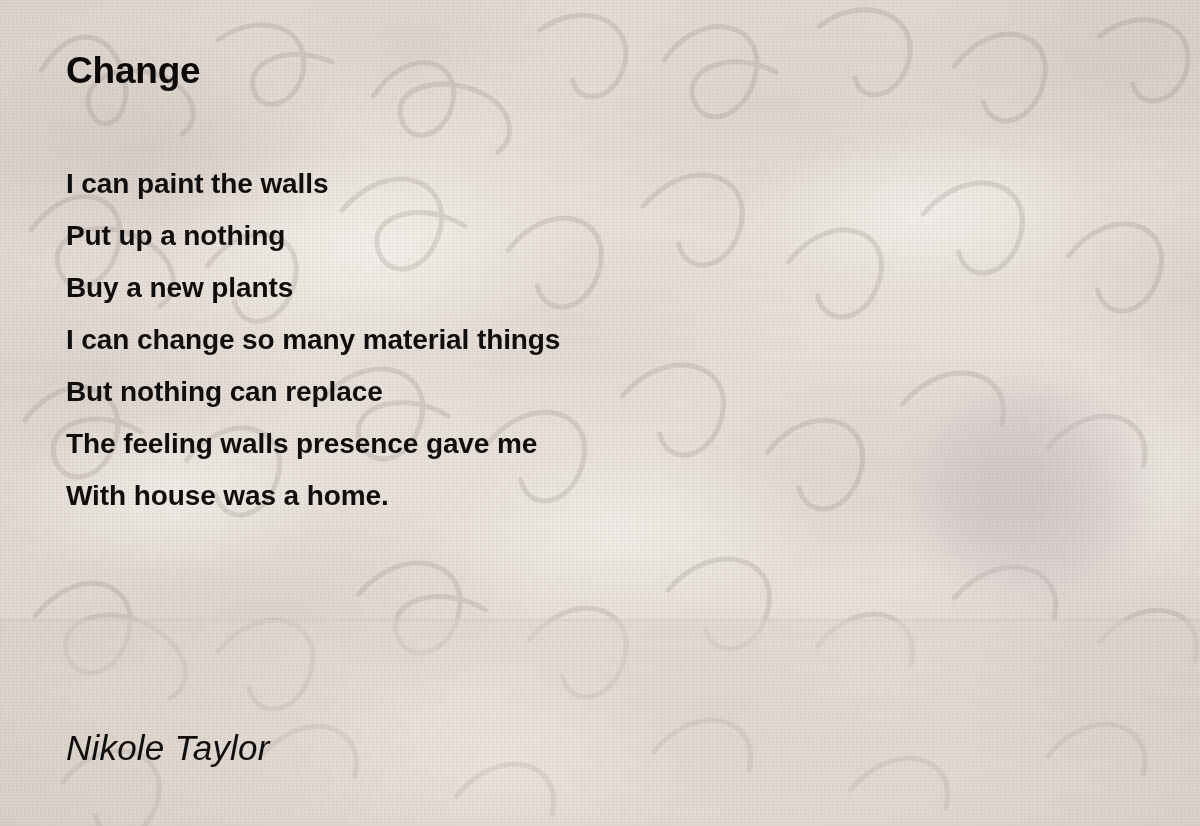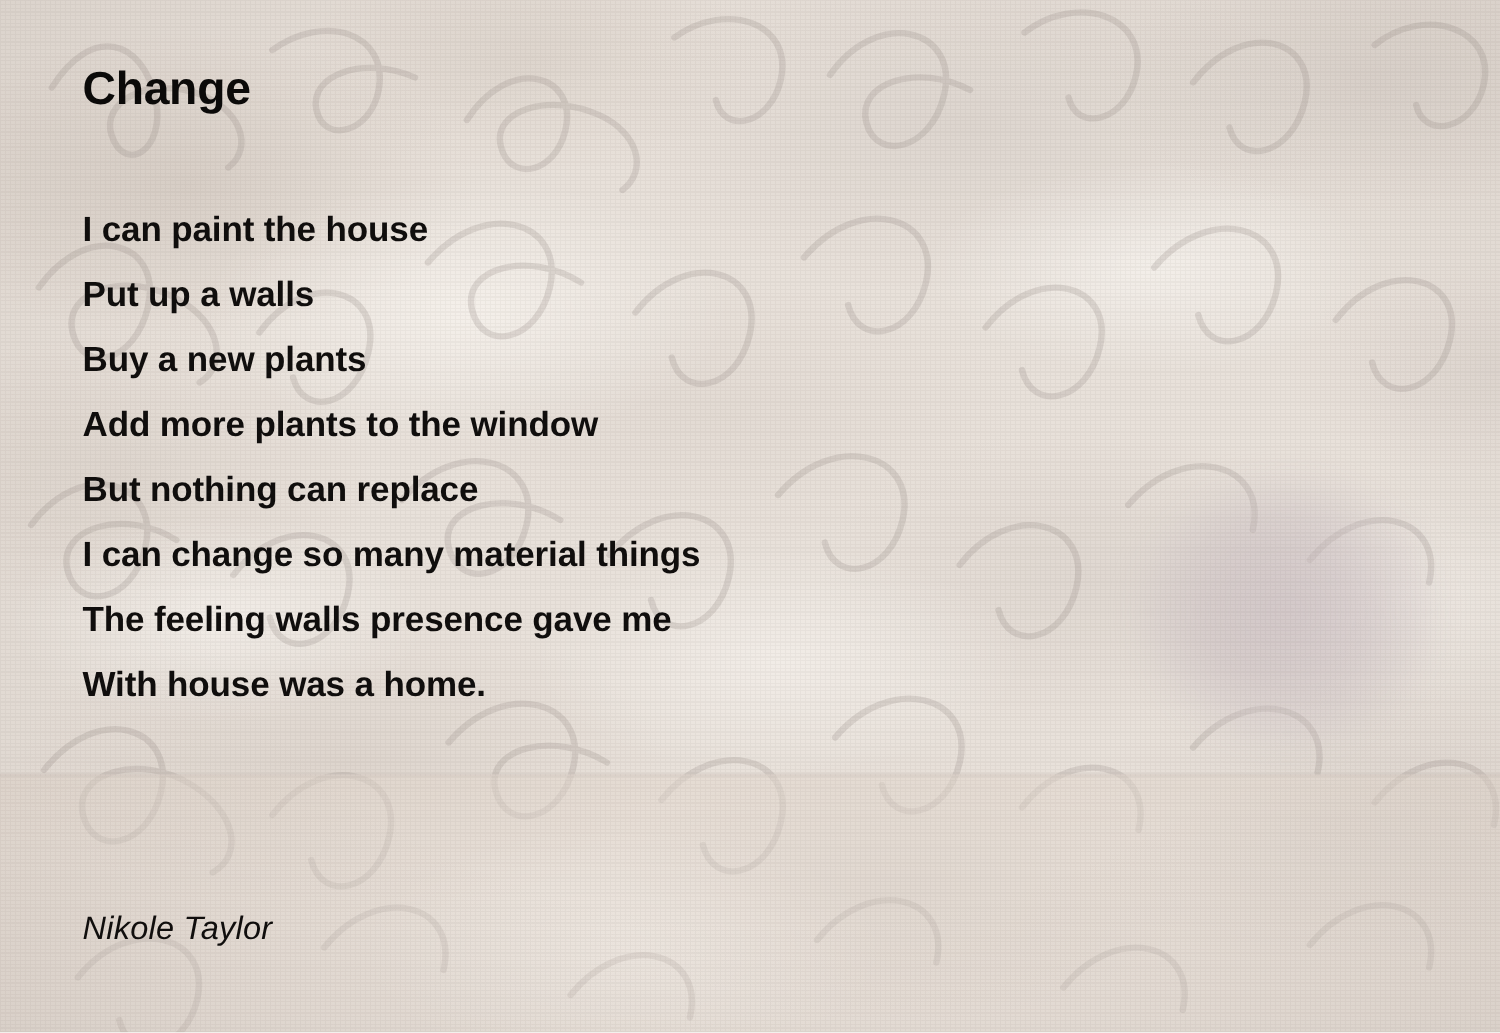--- a/index.html
+++ b/index.html
@@ -155,21 +155,21 @@
     line-height: 52px;
     height: 52px;
     letter-spacing: -0.1px;
     white-space: nowrap;
   }
 
   #poem-author {
     position: absolute;
     left: 66px;
     top: 727px;
-    font-size: 26px;
+    font-size: 35px;
     font-style: italic;
     font-weight: normal;
     color: #100e0d;
     line-height: 1.2;
     letter-spacing: 0.2px;
     white-space: nowrap;
   }
 </style>
 </head>
 <body>
@@ -230,26 +230,25 @@
   <div id="tex-lowerband"></div>
   <div id="tex-seam"></div>
   <div class="tex" id="tex-grain"></div>
   <div class="tex" id="tex-vignette"></div>
 
   <div id="content">
 
     <div id="poem-title">Change</div>
 
     <div id="poem-body">
-      <div class="poem-line">I can paint the house</div>
-      <div class="poem-line">Put up a walls</div>
+      <div class="poem-line">I can paint the walls</div>
+      <div class="poem-line">Put up a nothing</div>
       <div class="poem-line">Buy a new plants</div>
-      <div class="poem-line">Add more plants to the window</div>
+      <div class="poem-line">I can change so many material things</div>
       <div class="poem-line">But nothing can replace</div>
-      <div class="poem-line">I can change so many material things</div>
       <div class="poem-line">The feeling walls presence gave me</div>
       <div class="poem-line">With house was a home.</div>
     </div>
 
     <div id="poem-author">Nikole Taylor</div>
 
   </div>
 </div>
 
 </body></html>

